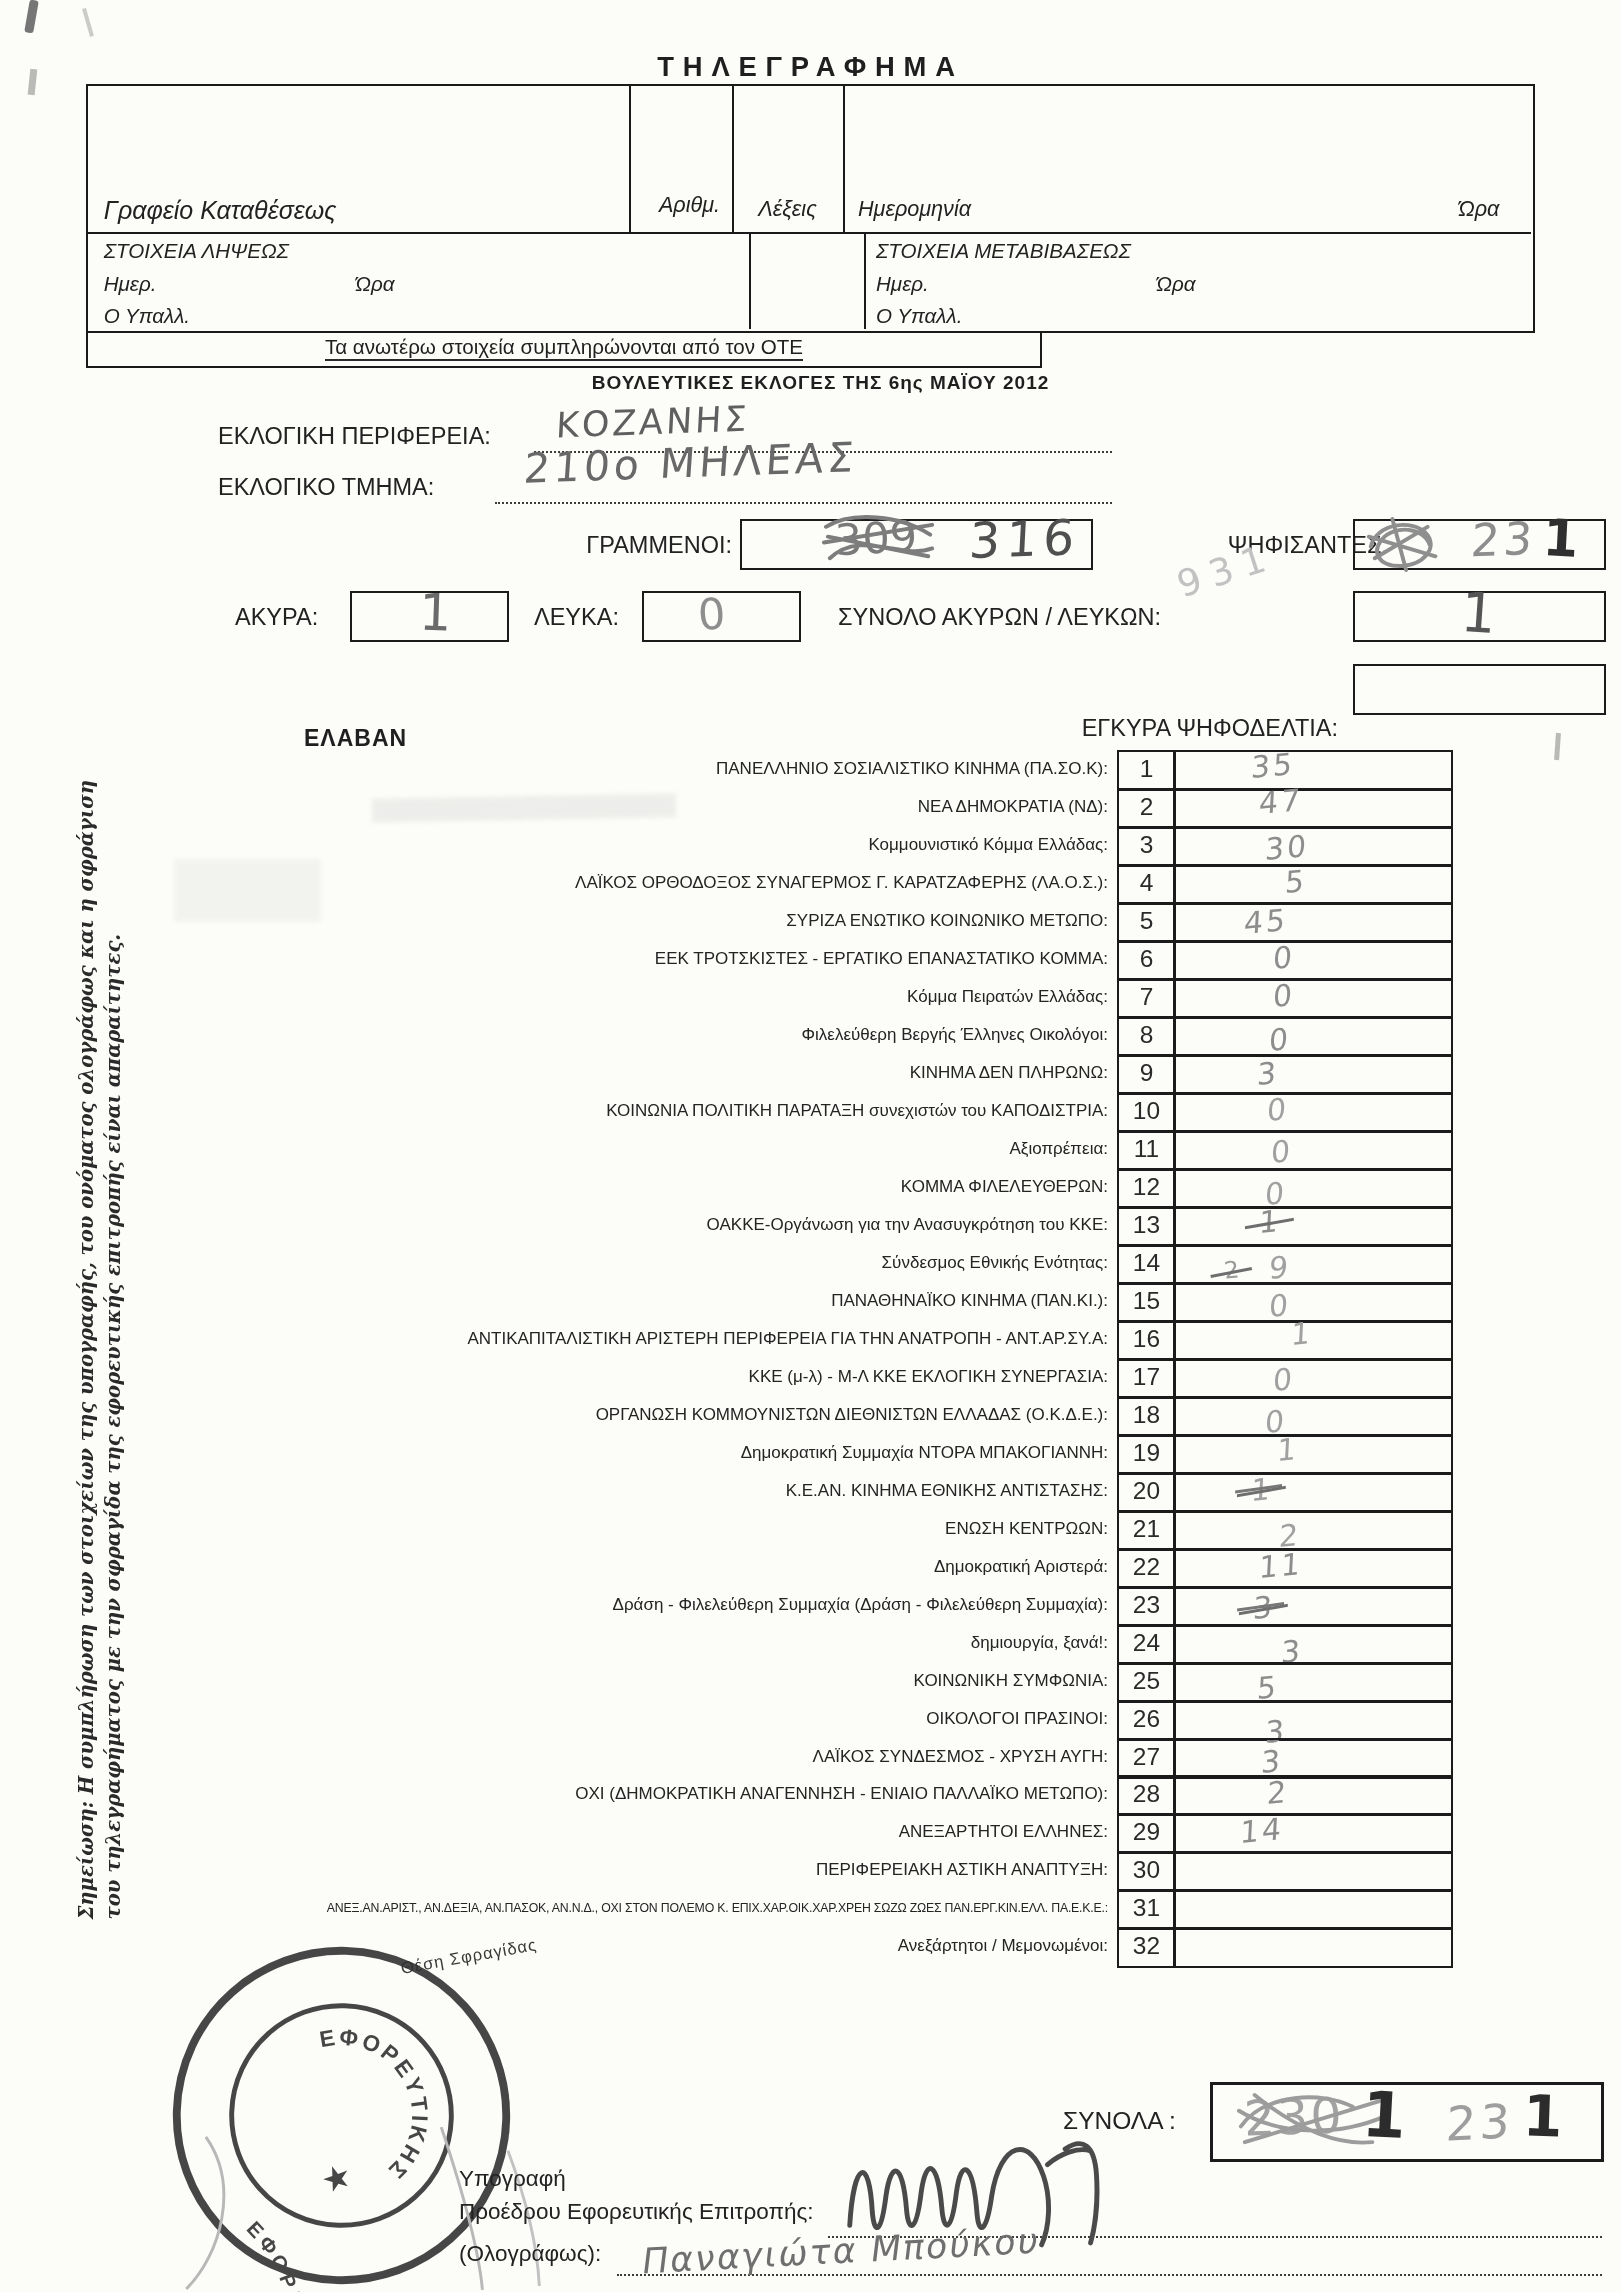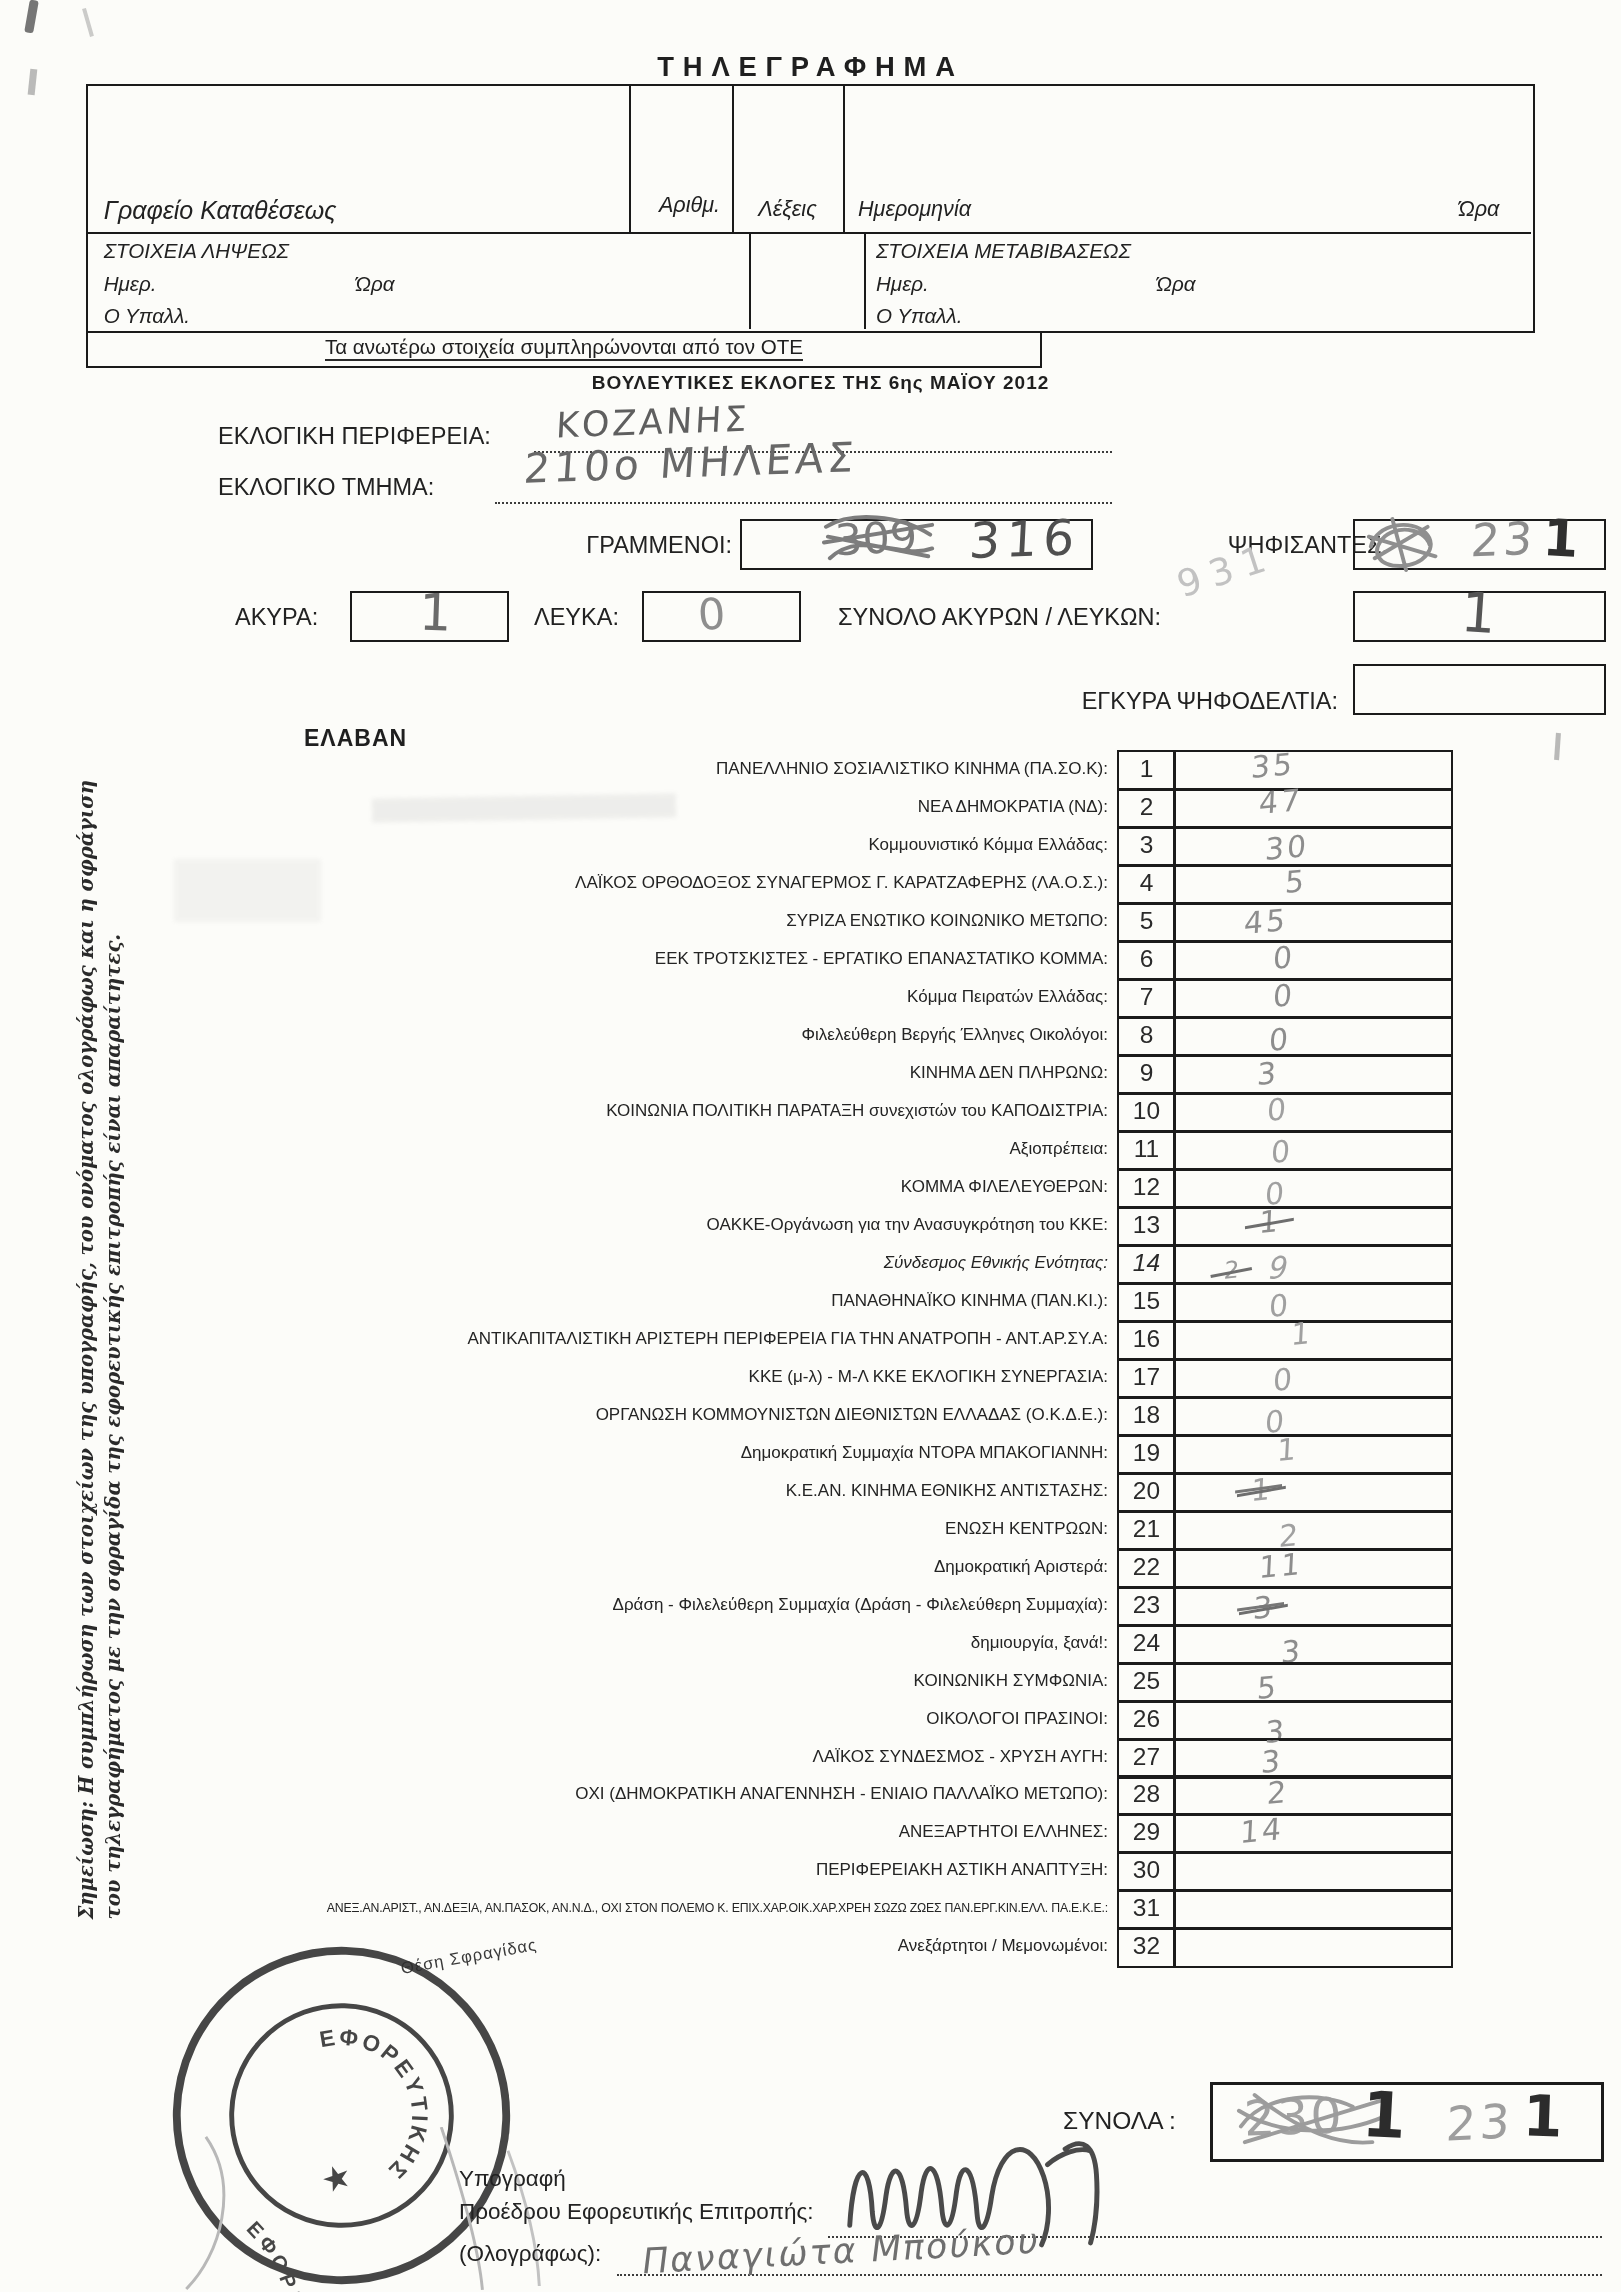--- a/index.html
+++ b/index.html
@@ -120,21 +120,21 @@
   <div class="abs lbl" style="left:534px;top:604px;">ΛΕΥΚΑ:</div>
   <div class="abs box" style="left:642px;top:591px;width:159px;height:51px;overflow:visible;">
     <span class="hand" style="position:absolute;left:54px;top:-3.9px;font-size:43px;color:#8e8e8e;transform:rotate(-4deg);">0</span>
   </div>
   <div class="abs lbl" style="left:838px;top:604px;">ΣΥΝΟΛΟ ΑΚΥΡΩΝ / ΛΕΥΚΩΝ:</div>
   <span class="hand" style="position:absolute;left:1176px;top:549px;font-size:37px;color:#c2c2c2;letter-spacing:9.8px;transform:rotate(-18deg);">931</span>
   <div class="abs box" style="left:1353px;top:591px;width:253px;height:51px;overflow:visible;">
     <span class="hand" style="position:absolute;left:106px;top:-11.8px;font-size:55px;color:#555;transform:rotate(4deg);">1</span>
   </div>
 
-  <div class="abs lbl rgt" style="left:1019px;top:688px;width:319px;">ΕΓΚΥΡΑ ΨΗΦΟΔΕΛΤΙΑ:</div>
+  <div class="abs lbl rgt" style="left:1019px;top:715px;width:319px;">ΕΓΚΥΡΑ ΨΗΦΟΔΕΛΤΙΑ:</div>
   <div class="abs box" style="left:1353px;top:664px;width:253px;height:51px;"></div>
 
   <div class="abs b" style="left:304px;top:725px;font-size:23px;letter-spacing:1px;">ΕΛΑΒΑΝ</div>
 
   <div id="party-rows">
       <div class="prow" style="top: 0px;">
         <div class="plabel">ΠΑΝΕΛΛΗΝΙΟ ΣΟΣΙΑΛΙΣΤΙΚΟ ΚΙΝΗΜΑ (ΠΑ.ΣΟ.Κ):</div>
         <div class="pnum">1</div>
         <div class="pval">
           <span class="pval-hand" style="left: 76px; top: -3.9px;">35</span>
@@ -215,21 +215,21 @@
         <div class="pnum">12</div>
         <div class="pval">
           <span class="pval-hand" style="left: 90px; top: 5.9px; color: rgb(160, 160, 160);">0</span>
         </div>
       </div>
       <div class="prow" style="top: 456px;">
         <div class="plabel">ΟΑΚΚΕ-Οργάνωση για την Ανασυγκρότηση του ΚΚΕ:</div>
         <div class="pnum">13</div>
         <div class="pval"><span class="pval-hand struck pen" style="left: 84px; top: -3.9px;">1</span></div>
       </div>
-      <div class="prow" style="top: 494px; font-style: italic;">
+      <div class="prow" style="top: 494px;">
         <div class="plabel">Σύνδεσμος Εθνικής Ενότητας:</div>
         <div class="pnum">14</div>
         <div class="pval"><span class="pval-pre struck" style="left: 49px; top: 9.8px;">2</span><span class="pval-hand" style="left: 94px; top: 3.9px; color: rgb(160, 160, 160);">9</span></div>
       </div>
       <div class="prow" style="top: 532px;">
         <div class="plabel">ΠΑΝΑΘΗΝΑΪΚΟ ΚΙΝΗΜΑ (ΠΑΝ.ΚΙ.):</div>
         <div class="pnum">15</div>
         <div class="pval">
           <span class="pval-hand" style="left: 94px; top: 3.9px; color: rgb(160, 160, 160);">0</span>
         </div>

